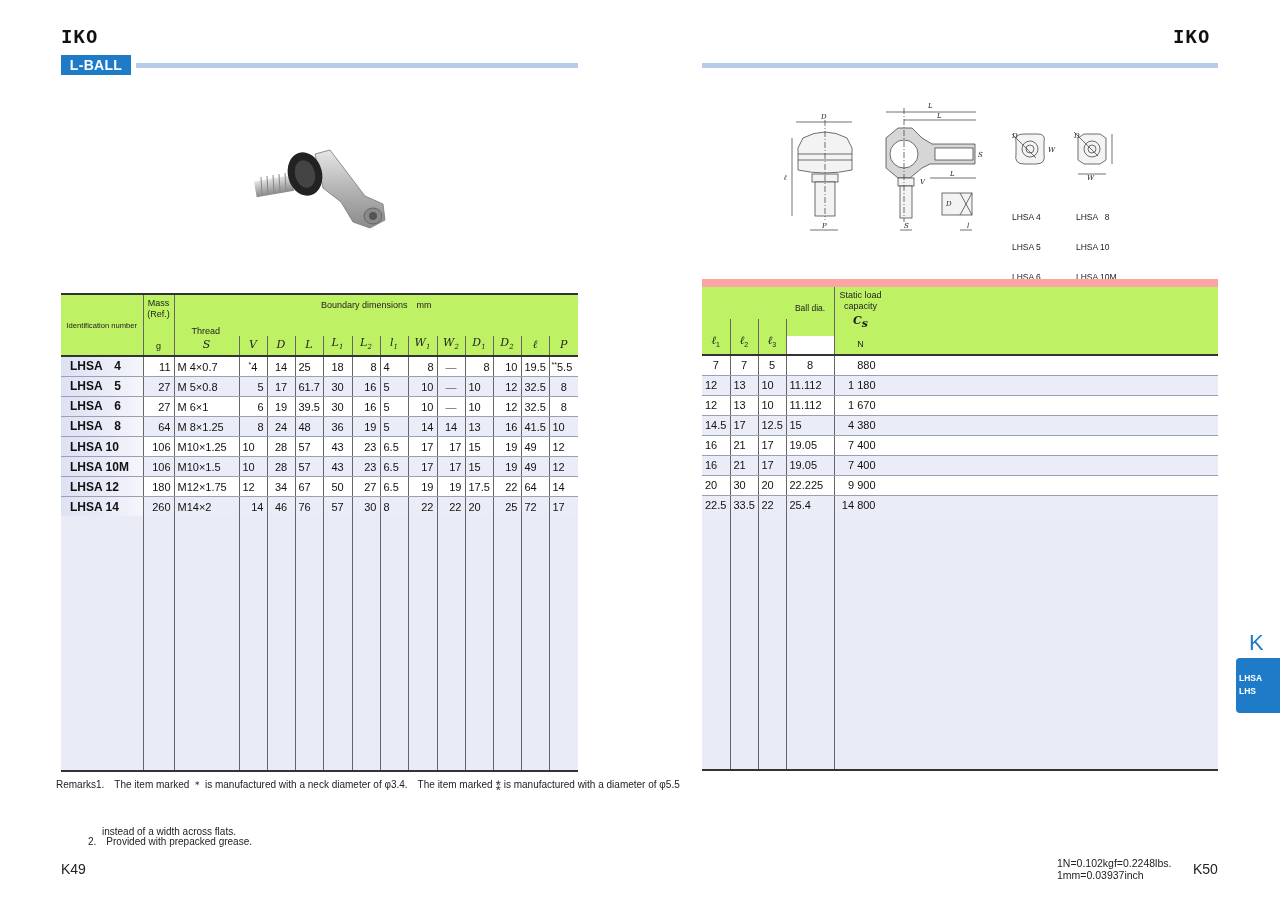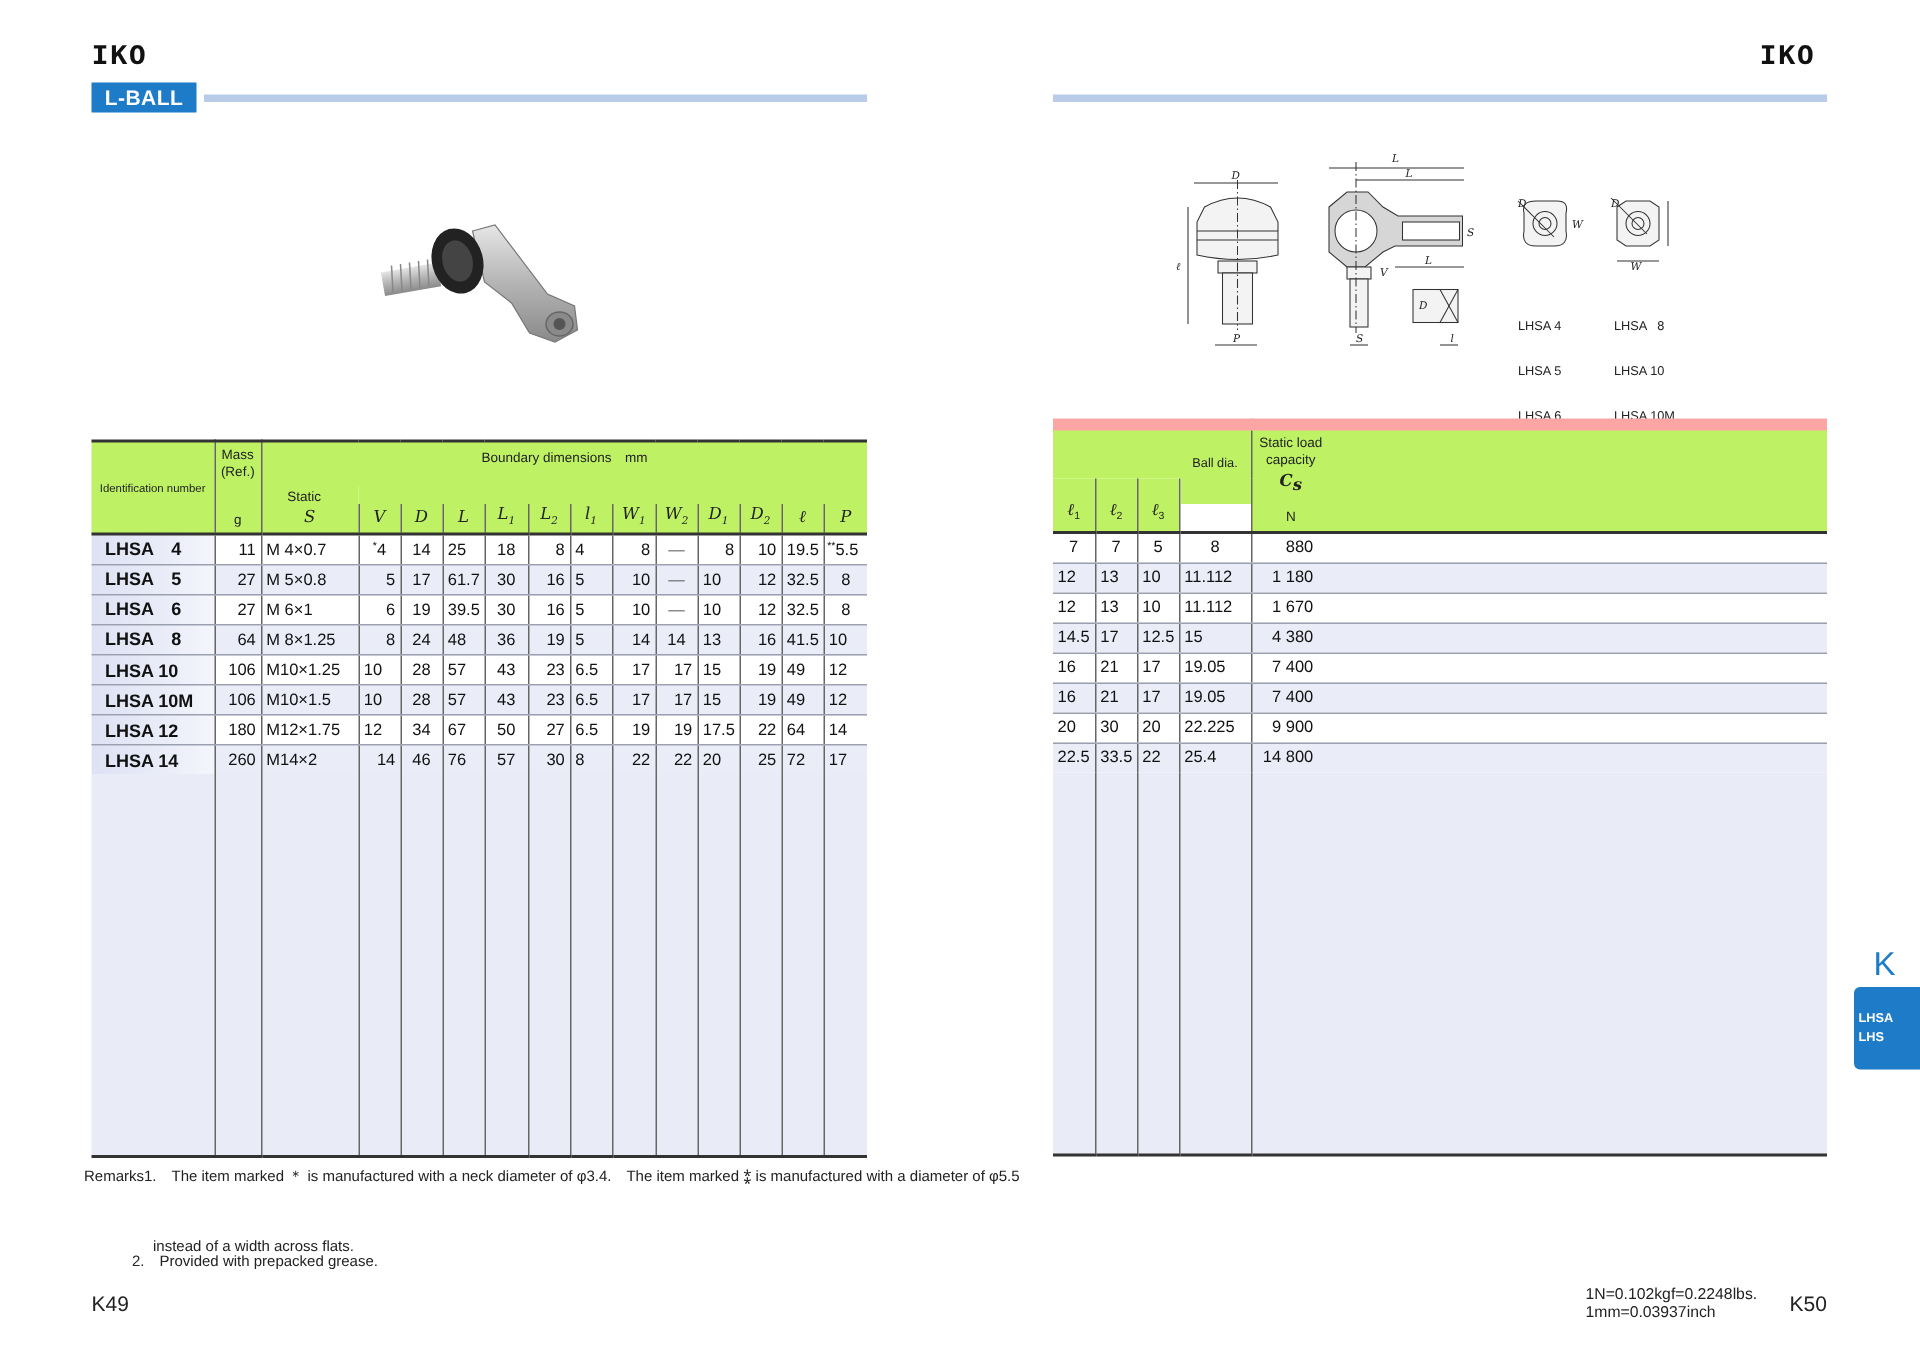--- a/index.html
+++ b/index.html
@@ -98,21 +98,21 @@
     <tr style="height:30px;">
       <th rowspan="3" style="vertical-align:middle; font-size:7.6px; text-align:center; border-bottom:2px solid #333;">Identification number</th>
       <th class="vl" style="vertical-align:top; font-size:9px; text-align:center; padding-top:3px; line-height:11px;">
         <div>Mass</div>
         <div>(Ref.)</div>
       </th>
       <th class="vl" colspan="13" style="vertical-align:top; text-align:center; padding-top:4px; font-size:9px;">Boundary dimensions　mm</th>
     </tr>
     <tr style="height:12px;">
       <th class="vl" rowspan="2" style="text-align:center; font-size:9px; padding-bottom:4px; border-bottom:2px solid #333;">g</th>
-      <th class="vl" style="text-align:left; padding-left:17px; font-size:9px;">Static</th>
+      <th class="vl" style="text-align:left; padding-left:17px; font-size:9px;">Thread</th>
       <th colspan="12"></th>
     </tr>
     <tr style="height:20px;">
       <th class="vl" style="text-align:center; border-bottom:2px solid #333; padding-bottom:4px;"><span class="ital">S</span></th>
       <th class="vl" style="text-align:center; border-bottom:2px solid #333; padding-bottom:4px;"><span class="ital">V</span></th>
       <th class="vl" style="text-align:center; border-bottom:2px solid #333; padding-bottom:4px;"><span class="ital">D</span></th>
       <th class="vl" style="text-align:center; border-bottom:2px solid #333; padding-bottom:4px;"><span class="ital">L</span></th>
       <th class="vl" style="text-align:center; border-bottom:2px solid #333; padding-bottom:4px;"><span class="ital">L<sub>1</sub></span></th>
       <th class="vl" style="text-align:center; border-bottom:2px solid #333; padding-bottom:4px;"><span class="ital">L<sub>2</sub></span></th>
       <th class="vl" style="text-align:center; border-bottom:2px solid #333; padding-bottom:4px;"><span class="ital">l<sub>1</sub></span></th>

